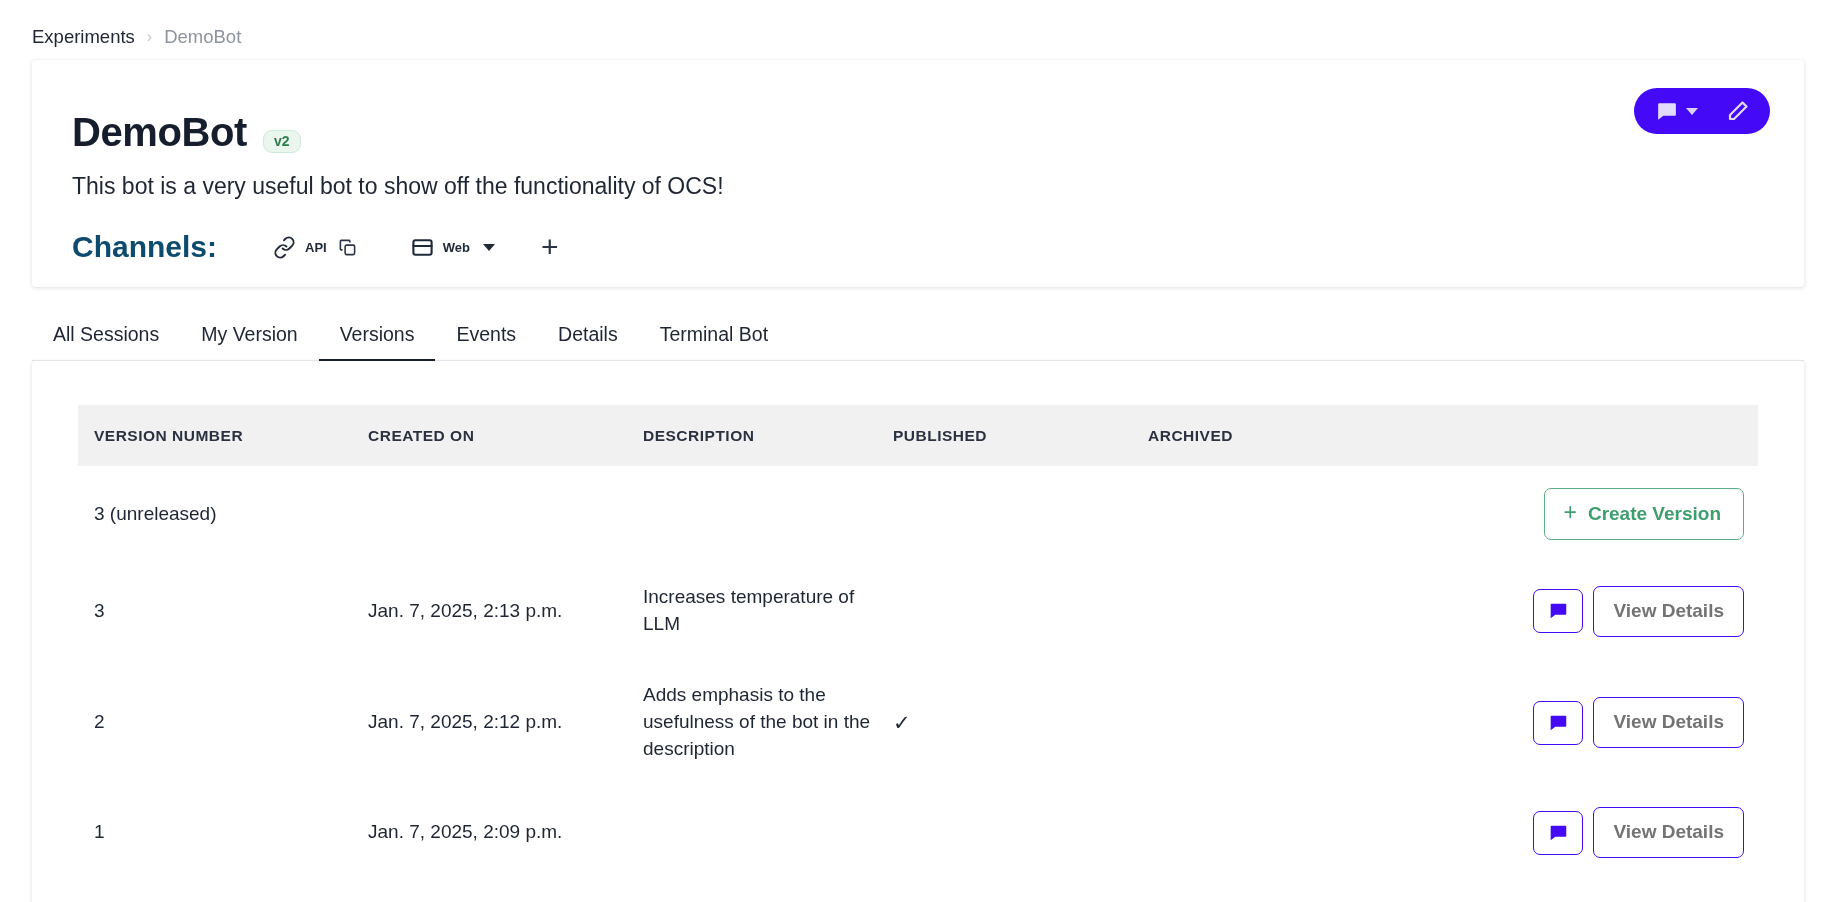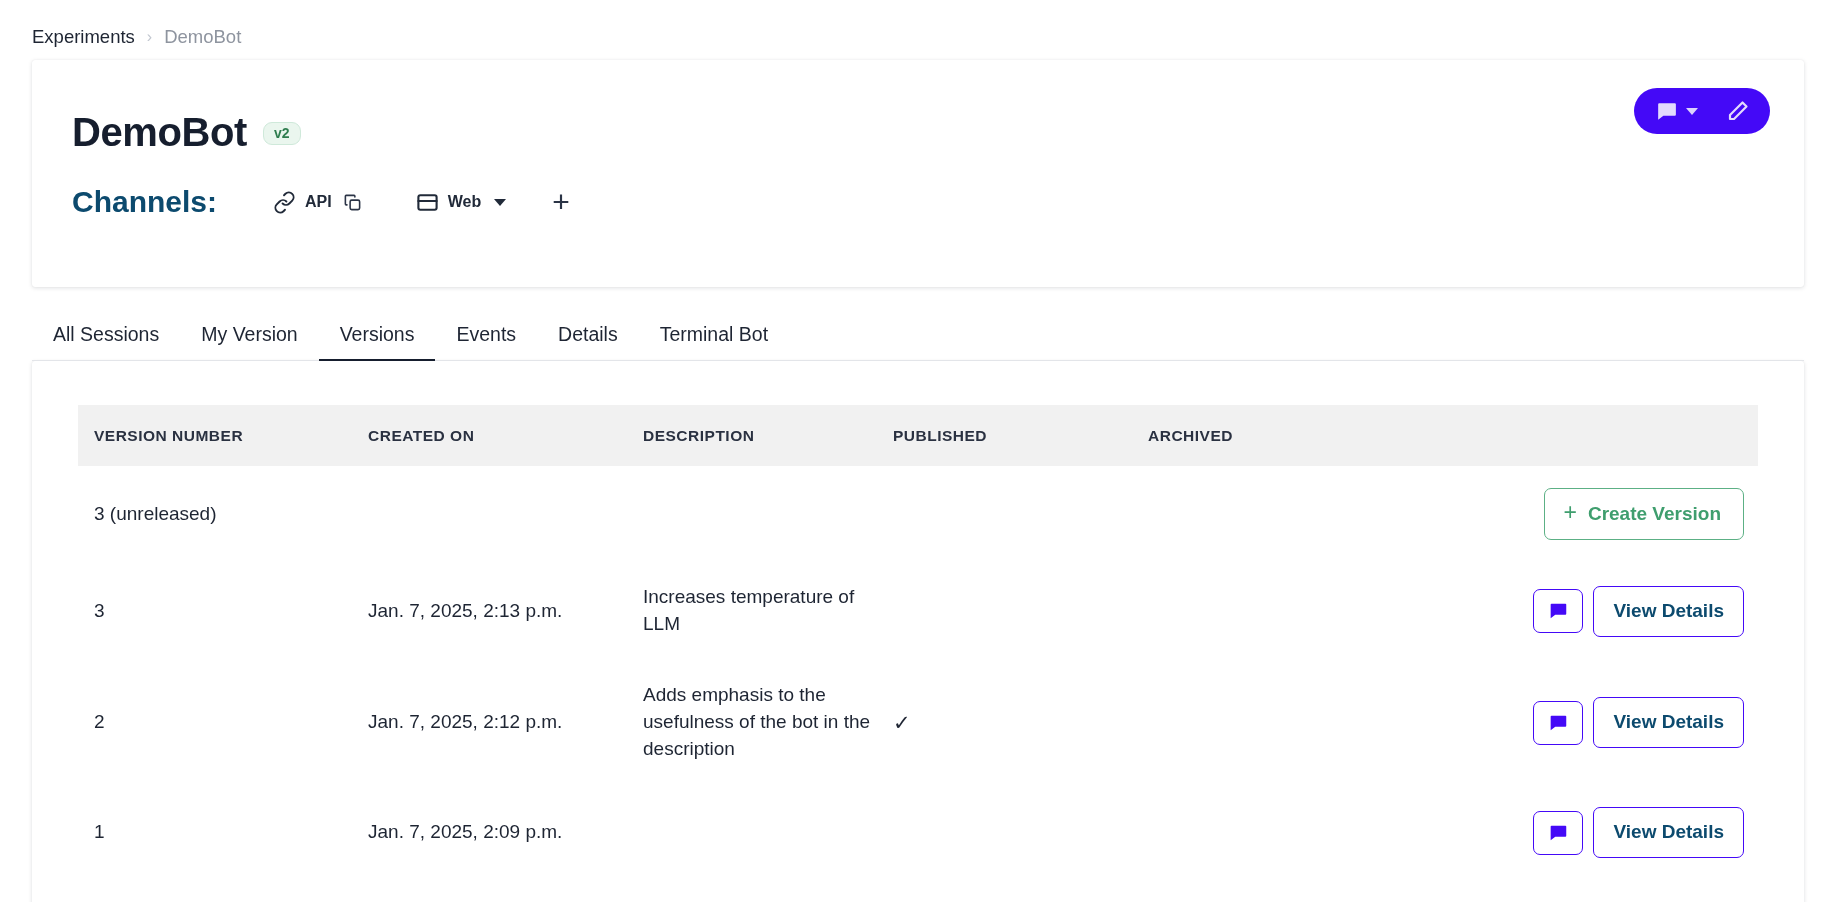--- a/index.html
+++ b/index.html
@@ -63,21 +63,21 @@
     justify-content: center;
     background: #eaf6ee;
     border: 1px solid #cfe9da;
     color: #2f7d4f;
     font-size: 14px;
     font-weight: bold;
     border-radius: 9px;
     padding: 2px 10px 3px 10px;
     line-height: 1.2;
     position: relative;
-    top: 1px;
+    top: 9px;
   }
 
   .bot-desc {
     margin-top: 18px;
     font-size: 23px;
     color: #1e2533;
   }
 
   .channels-row {
     display: flex;
@@ -89,21 +89,21 @@
     font-size: 30px;
     font-weight: bold;
     color: #0c4a6e;
     margin-right: 56px;
   }
   .channel-item {
     display: flex;
     align-items: center;
     gap: 9px;
     margin-right: 24px;
-    font-size: 16px;
+    font-size: 13px;
     font-weight: bold;
     color: #212a39;
     cursor: pointer;
   }
   .channel-item .chan-label { font-weight: bold; }
   .icon { display: inline-flex; align-items: center; justify-content: center; }
   .copy-btn { cursor: pointer; margin-left: 2px; }
   .caret {
     width: 0; height: 0;
     border-left: 6px solid transparent;
@@ -232,21 +232,21 @@
     padding: 12px 22px 12px 18px;
   }
   .btn-create .plus { font-size: 23px; font-weight: 400; line-height: 1; position: relative; top: -1px;}
   .btn-chat {
     border: 1.6px solid #4409f7;
     color: #4409f7;
     padding: 10px 13px;
   }
   .btn-details {
     border: 1.6px solid #4409f7;
-    color: #0c4a6e;
+    color: #737373;
     font-size: 19px;
     padding: 11px 19px;
     text-align: right;
   }
 </style>
 </head>
 <body>
 
 <div class="page">
 
@@ -256,20 +256,21 @@
     <span class="crumb-current">DemoBot</span>
   </nav>
 
   <section class="card header-card">
 
     <div class="title-row">
       <h1 class="bot-title">DemoBot</h1>
       <span class="version-badge">v2</span>
     </div>
 
+    <p class="bot-desc">This bot is a very useful bot to show off the functionality of OCS!</p>
 
     <div class="channels-row">
       <span class="channels-label">Channels:</span>
 
       <div class="channel-item">
         <span class="icon">
           <svg width="23" height="23" viewBox="0 0 24 24" fill="none" stroke="#212a39" stroke-width="2" stroke-linecap="round" stroke-linejoin="round">
             <path d="M10 13a5 5 0 0 0 7.07 0l3-3a5 5 0 0 0-7.07-7.07l-1.5 1.5"></path>
             <path d="M14 11a5 5 0 0 0-7.07 0l-3 3a5 5 0 0 0 7.07 7.07l1.5-1.5"></path>
           </svg>

